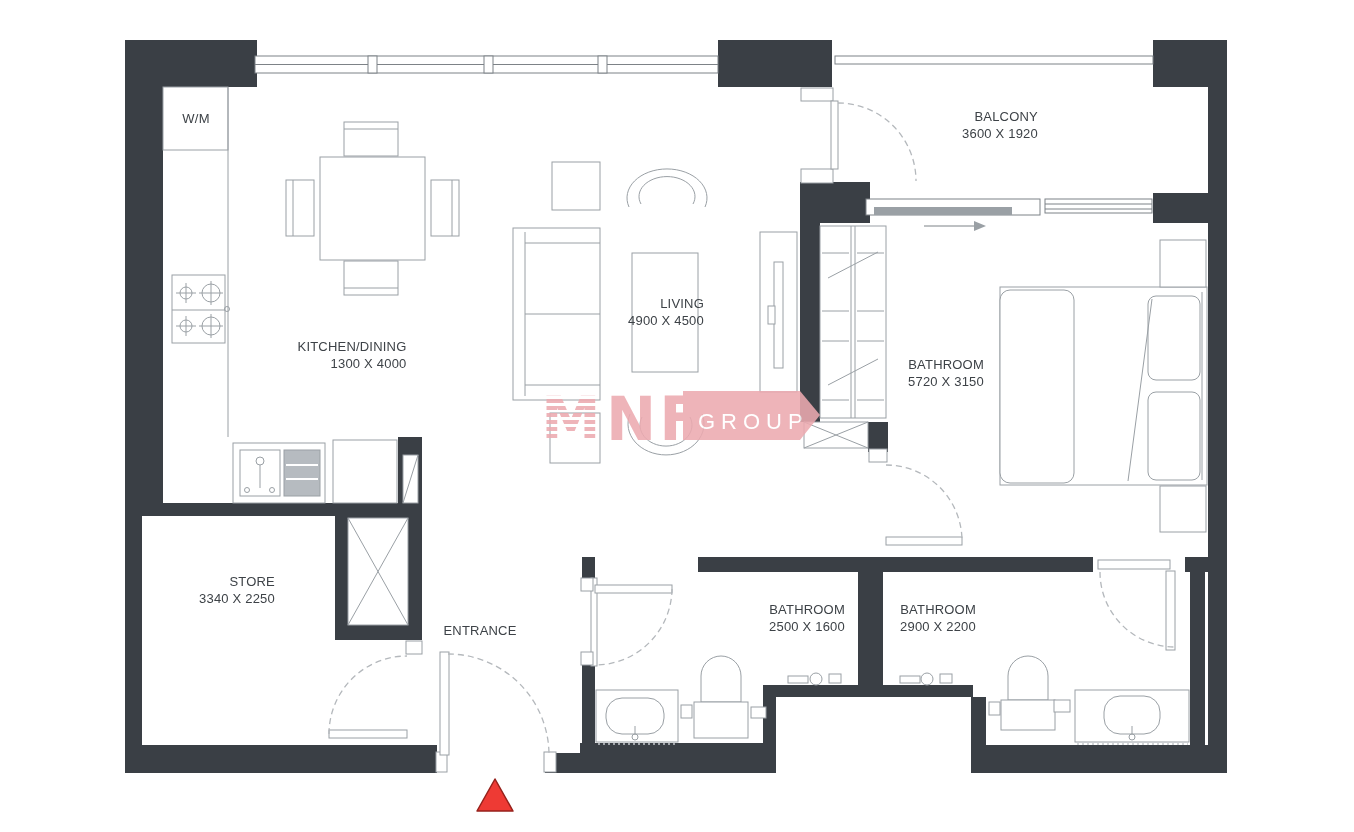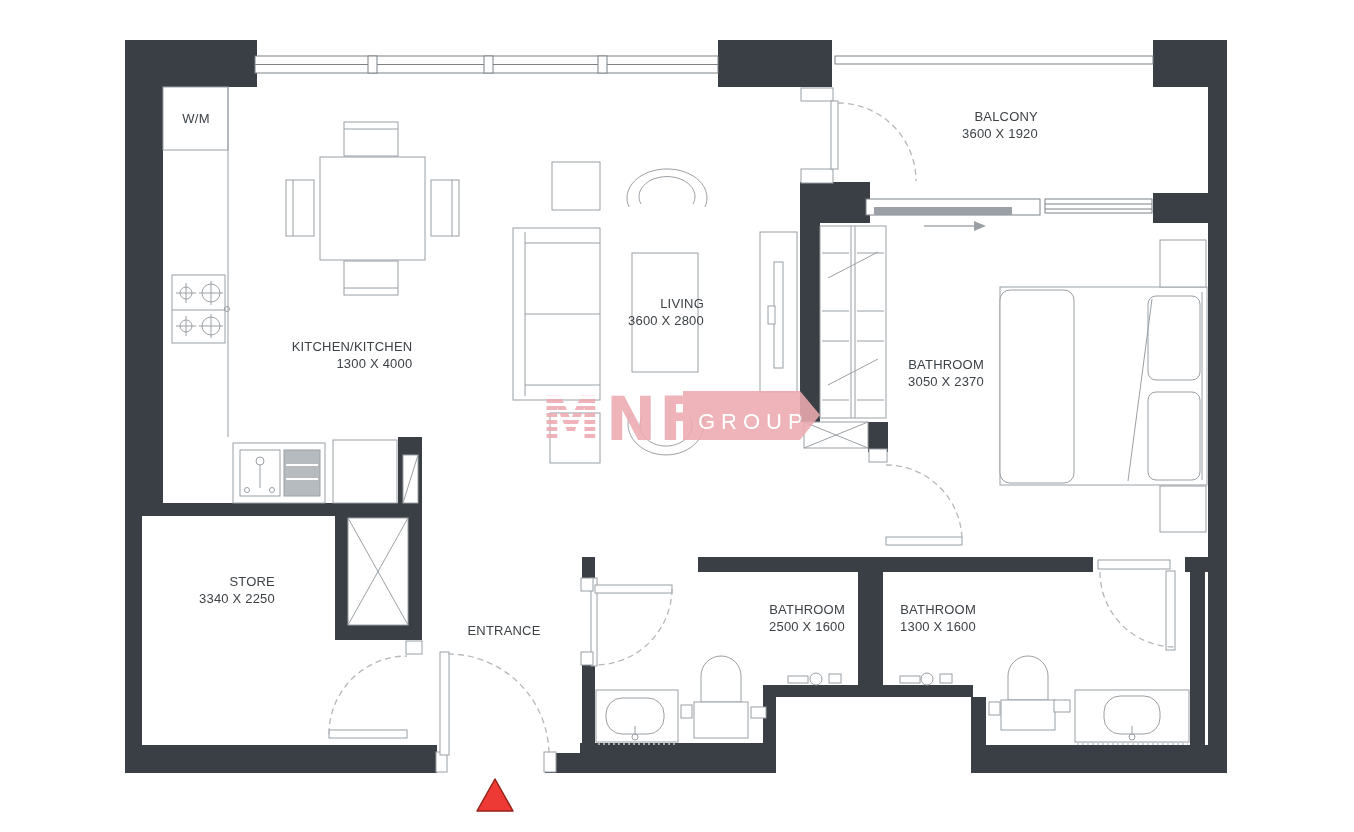--- a/index.html
+++ b/index.html
@@ -265,43 +265,43 @@
     <text class="logo-group" x="698" y="429">GROUP</text>
   </g>
 
   <polygon class="tri" points="495,779 513,811 477,811"></polygon>
 </svg>
 
 <div class="label" style="left:196px;top:110px">
   <div>W/M</div>
 </div>
 <div class="label" style="left:352px;top:338px">
-  <div>KITCHEN/KITCHEN</div>
+  <div>KITCHEN/DINING</div>
   <div>1300 X 4000</div>
 </div>
 <div class="label" style="left:666px;top:295px">
   <div>LIVING</div>
-  <div>3600 X 2800</div>
+  <div>4900 X 4500</div>
 </div>
 <div class="label" style="left:1000px;top:108px">
   <div>BALCONY</div>
   <div>3600 X 1920</div>
 </div>
 <div class="label" style="left:946px;top:356px">
   <div>BATHROOM</div>
-  <div>3050 X 2370</div>
+  <div>5720 X 3150</div>
 </div>
 <div class="label" style="left:237px;top:573px">
   <div>STORE</div>
   <div>3340 X 2250</div>
 </div>
-<div class="label" style="left:504px;top:622px">
+<div class="label" style="left:480px;top:622px">
   <div>ENTRANCE</div>
 </div>
 <div class="label" style="left:807px;top:601px">
   <div>BATHROOM</div>
   <div>2500 X 1600</div>
 </div>
 <div class="label" style="left:938px;top:601px">
   <div>BATHROOM</div>
-  <div>1300 X 1600</div>
+  <div>2900 X 2200</div>
 </div>
 </div>
 
 </body></html>

